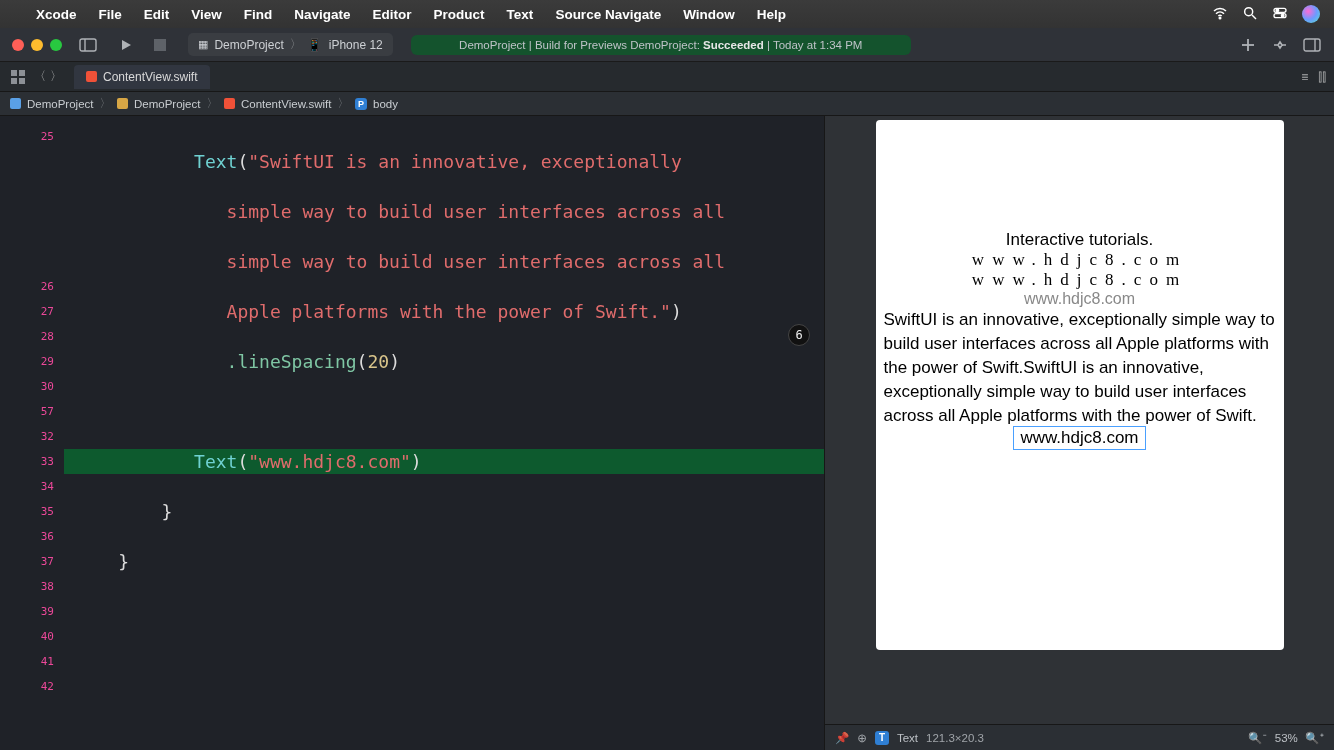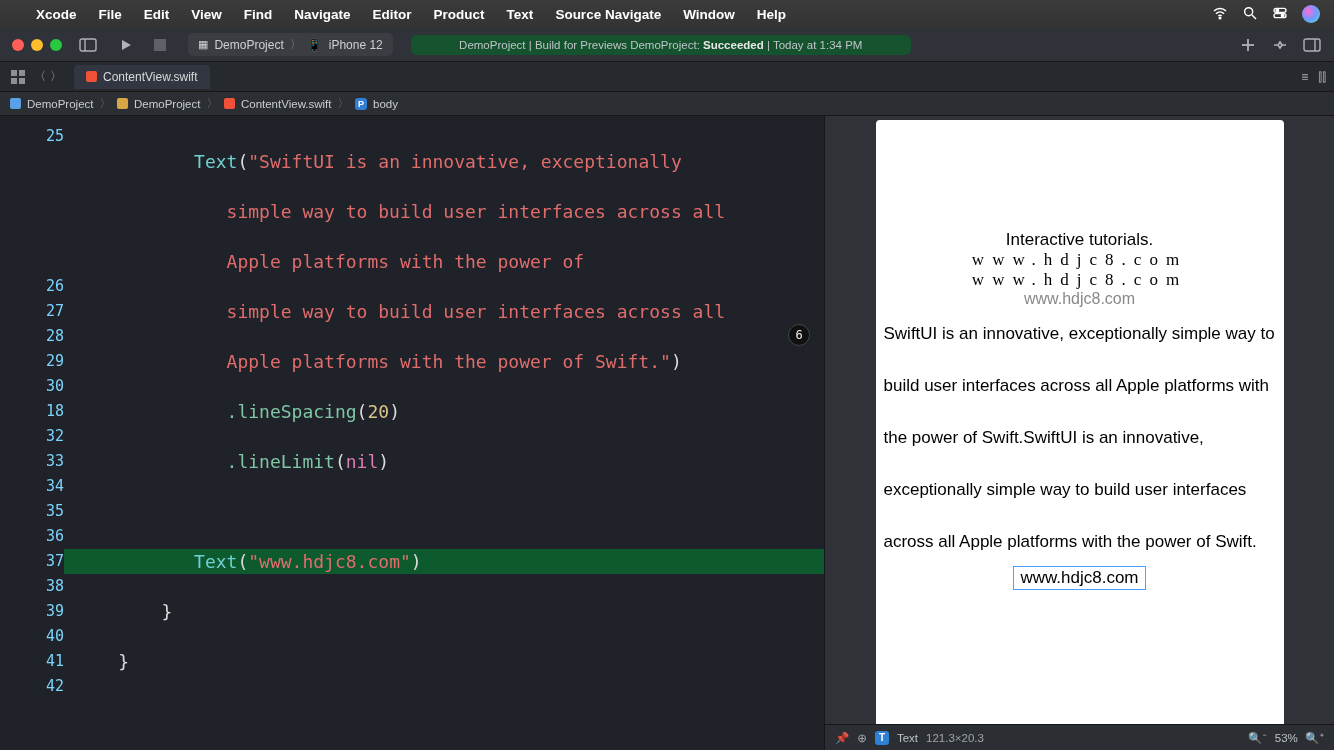--- a/index.html
+++ b/index.html
@@ -34,39 +34,39 @@
 .file-tab{background:#313640;padding:5px 12px;border-radius:4px 4px 0 0;display:flex;align-items:center;gap:6px;color:#d9d9d9}
 .swift-ico{width:11px;height:11px;background:#f05138;border-radius:2px}
 .tabbar .rt{margin-left:auto;display:flex;gap:10px;opacity:.7}
 .breadcrumb{height:24px;background:#2b2f34;display:flex;align-items:center;padding:0 10px;font-size:11.5px;color:#c9cdd1;gap:6px;border-bottom:1px solid #171717}
 .bc-sep{opacity:.4}
 .bc-proj{width:11px;height:11px;background:#5aa0e6;border-radius:2px;display:inline-block}
 .bc-fold{width:11px;height:11px;background:#d7a645;border-radius:2px;display:inline-block}
 .bc-prop{width:12px;height:12px;background:#2f7fd4;border-radius:3px;color:#fff;font-size:9px;font-weight:700;display:inline-flex;align-items:center;justify-content:center}
 .workspace{display:flex;height:634px;}
 .editor{flex:1;background:#1f2228;position:relative;font-family:"SF Mono",Menlo,monospace;font-size:18px;line-height:25px;overflow:hidden}
-.gutter{position:absolute;left:0;top:0;bottom:0;width:64px;text-align:right;padding:8px 10px 0 0;color:#7dd3fc;font-size:15px;margin-left:10px;}
+.gutter{position:absolute;left:0;top:0;bottom:0;width:64px;text-align:right;padding:8px 10px 0 0;color:#ec4899;font-size:11px;}
 .gutter div{height:25px}
 .codearea{position:absolute;left:64px;right:0;top:8px;white-space:pre;color:#dcdcdc}
 .codearea .line{height:25px}
 .hl{background:#0d5a2e}
 .tok-fn{color:#7fc6a4}
 .tok-str{color:#e06c6c}
 .tok-num{color:#d9c58b}
 .tok-kw{color:#d97db5}
 .tok-type{color:#6fd1d1}
 .tok-ident{color:#87d5d9}
 .badge{position:absolute;right:14px;top:208px;width:22px;height:22px;border-radius:11px;background:#111;color:#eee;font-size:12px;display:flex;align-items:center;justify-content:center;border:1px solid #444}
 .preview{width:510px;background:#2b2f34;display:flex;flex-direction:column;border-left:1px solid #171717}
 .preview-canvas{flex:1;display:flex;align-items:flex-start;justify-content:center;padding:4px;overflow:hidden;background:#2f3236}
 .phone{width:408px;background:#ffffff;color:#000;border-radius:4px;padding:0 8px 200px 8px;font-family:-apple-system,sans-serif}
 .phone .title{text-align:center;font-size:17px;margin-top:110px}
 .phone .spaced{text-align:center;font-size:17px;letter-spacing:8px;font-family:serif}
 .phone .blur{text-align:center;color:#888;font-size:16px;filter:blur(.6px)}
-.phone .para{font-size:17px;line-height:52px;text-align:left;}
+.phone .para{font-size:17px;line-height:24px;text-align:left;}
 .phone .link{text-align:center;font-size:17px;margin-top:-2px}
 .phone .link span{border:1.5px solid #4aa0ff;padding:1px 6px;display:inline-block}
 .preview-footer{height:26px;background:#2b2f34;border-top:1px solid #171717;display:flex;align-items:center;padding:0 10px;font-size:11.5px;color:#bcc0c5;gap:8px}
 .preview-footer .rt{margin-left:auto;display:flex;align-items:center;gap:8px}
 .tiny-t{width:14px;height:14px;background:#2f7fd4;border-radius:3px;color:#fff;font-size:10px;font-weight:700;display:inline-flex;align-items:center;justify-content:center}
 </style>
 </head>
 <body>
 
 <div class="menubar">
@@ -208,41 +208,39 @@
         <div></div>
         <div></div>
         <div></div>
         <div></div>
         <div></div>
         <div>26</div>
         <div>27</div>
         <div>28</div>
         <div>29</div>
         <div>30</div>
-        <div>18</div>
+        <div>57</div>
         <div>32</div>
         <div>33</div>
         <div>34</div>
         <div>35</div>
         <div>36</div>
         <div>37</div>
         <div>38</div>
         <div>39</div>
         <div>40</div>
         <div>41</div>
         <div>42</div>
       </div>
     <div class="codearea">
 <div class="line">            <span class="tok-type">Text</span>(<span class="tok-str">"SwiftUI is an innovative, exceptionally</span></div>
 <div class="line">               <span class="tok-str">simple way to build user interfaces across all</span></div>
-<div class="line">               <span class="tok-str">Apple platforms with the power of</span></div>
 <div class="line">               <span class="tok-str">simple way to build user interfaces across all</span></div>
 <div class="line">               <span class="tok-str">Apple platforms with the power of Swift."</span>)</div>
 <div class="line">               <span class="tok-fn">.lineSpacing</span>(<span class="tok-num">20</span>)</div>
-<div class="line">               <span class="tok-fn">.lineLimit</span>(<span class="tok-kw">nil</span>)</div>
 <div class="line"> </div>
 <div class="line hl">            <span class="tok-type">Text</span>(<span class="tok-str">"www.hdjc8.com"</span>)</div>
 <div class="line">         }</div>
 <div class="line">     }</div>
 
 
 
 
 
 

